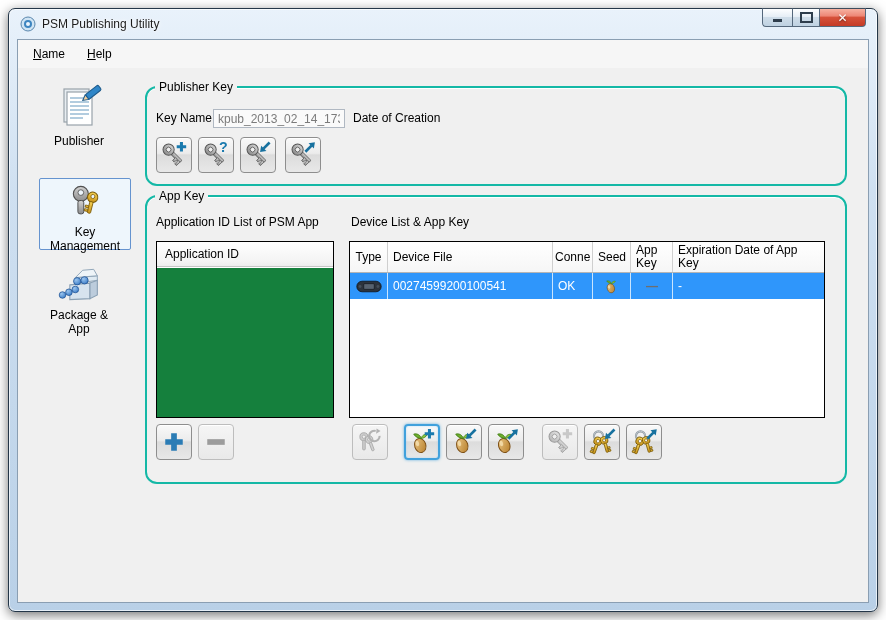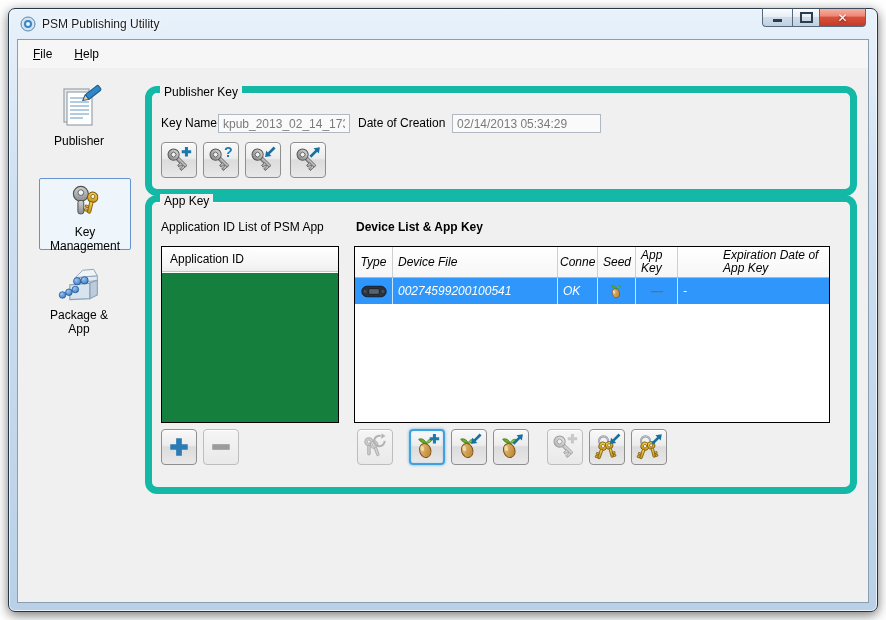--- a/index.html
+++ b/index.html
@@ -60,21 +60,21 @@
   .side-label{display:block;line-height:1.15;}
   .side-meta{left:21px;top:44px;width:80px;}
   .side-key{
     left:21px;top:138px;width:92px;height:72px;
     background:#eef6fc;border:1px solid #6593cf;border-radius:2px;
     box-sizing:border-box;padding-top:4px;
   }
   .side-pkg{left:21px;top:222px;width:80px;}
   
   .groupbox{
-    position:absolute;border:7px solid #14b8a6;border-radius:12px;
+    position:absolute;border:2px solid #14b8a6;border-radius:12px;
     box-shadow:inset 0 1px 0 #fff;
   }
   .group-publisher{left:127px;top:46px;width:698px;height:96px;}
   .group-appkey{left:127px;top:155px;width:698px;height:285px;}
   .group-legend{
     position:absolute;top:-8px;left:8px;background:#f0f0f0;padding:0 4px;line-height:14px;
   }
   
   .fld-label{position:absolute;line-height:19px;}
   .fld{
@@ -101,29 +101,29 @@
   }
   .applist-header{
     height:24px;line-height:24px;padding-left:8px;
     background:linear-gradient(180deg,#ffffff,#f4f4f4 80%,#ededed);
     border-bottom:1px solid #c6c6c6;box-shadow:0 1px 0 #fff;
   }
   
   .devtable{
     position:absolute;left:202px;top:44px;width:476px;height:177px;
     background:#fff;border:1px solid #000;box-sizing:border-box;
-    display:flex;flex-direction:column;font-style:italic;
+    display:flex;flex-direction:column;
   }
   .dev-header{display:flex;height:30px;border-bottom:1px solid #b5b5b5;
     background:linear-gradient(180deg,#ffffff,#f6f6f6);}
   .hcell{
     box-sizing:border-box;border-right:1px solid #cfcfcf;
     display:flex;align-items:center;padding:0 5px;line-height:1.05;
   }
-  .hcell:last-child{border-right:none;margin-left:40px;}
+  .hcell:last-child{border-right:none;}
   .c-type{width:38px;justify-content:center;flex:none;}
   .c-name{width:165px;flex:none;}
   .c-conne{width:40px;flex:none;padding:0 2px;}
   .c-seed{width:38px;flex:none;}
   .c-appkey{width:42px;flex:none;justify-content:flex-start;}
   .c-exp{flex:1;}
   .dev-row{
     display:flex;height:26px;background:#2f96fb;color:#fff;align-items:stretch;cursor:default;
   }
   .rcell{
@@ -299,21 +299,21 @@
           <span class="glyph-max"></span>
         </div>
       <div class="winbtn close">
           <span class="glyph-close">✕</span>
         </div>
     </div>
   </div>
 
   <div class="client">
     <div class="menubar">
-      <span class="menu-item">File</span>
+      <span class="menu-item">Name</span>
       <span class="menu-item">Help</span>
     </div>
 
     <div class="side-item side-meta">
       <svg width="48" height="48">
           <use href="#sym-doc-pencil"></use>
         </svg>
       <span class="side-label">Publisher</span>
     </div>
     <div class="side-item side-key">
@@ -327,21 +327,20 @@
           <use href="#sym-package"></use>
         </svg>
       <span class="side-label">Package &amp; App</span>
     </div>
 
     <div class="groupbox group-publisher">
       <span class="group-legend">Publisher Key</span>
       <span class="fld-label" style="left:9px;top:21px;">Key Name</span>
       <input class="fld" style="left: 66px; top: 21px; width: 132px;" readonly="" value="kpub_2013_02_14_1730">
       <span class="fld-label" style="left:206px;top:21px;">Date of Creation</span>
-      <input class="fld" style="left: 300px; top: 21px; width: 149px;" readonly="" value="02/14/2013 05:34:29">
 
       <div class="ibtn" style="left:9px;top:49px;">
         <svg viewBox="0 0 32 32">
             <use href="#sym-key"></use>
             <use href="#sym-glyph-plus" x="18" y="0" width="13" height="13"></use>
           </svg>
       </div>
       <div class="ibtn" style="left:51px;top:49px;">
         <svg viewBox="0 0 32 32">
             <use href="#sym-key"></use>
@@ -363,21 +362,21 @@
     </div>
 
     <div class="groupbox group-appkey">
       <span class="group-legend">App Key</span>
 
       <span class="fld-label" style="left:9px;top:16px;">Application ID List of PSM App</span>
       <div class="applist">
         <div class="applist-header">Application ID</div>
       </div>
 
-      <span class="fld-label" style="left:204px;top:16px;font-weight:bold;">Device List &amp; App Key</span>
+      <span class="fld-label" style="left:204px;top:16px;">Device List &amp; App Key</span>
       <div class="devtable">
         <div class="dev-header">
           <div class="hcell c-type">Type</div>
           <div class="hcell c-name">Device File</div>
           <div class="hcell c-conne">Conne</div>
           <div class="hcell c-seed">Seed</div>
           <div class="hcell c-appkey">App Key</div>
           <div class="hcell c-exp">Expiration Date of App Key</div>
         </div>
         <div class="dev-row">

